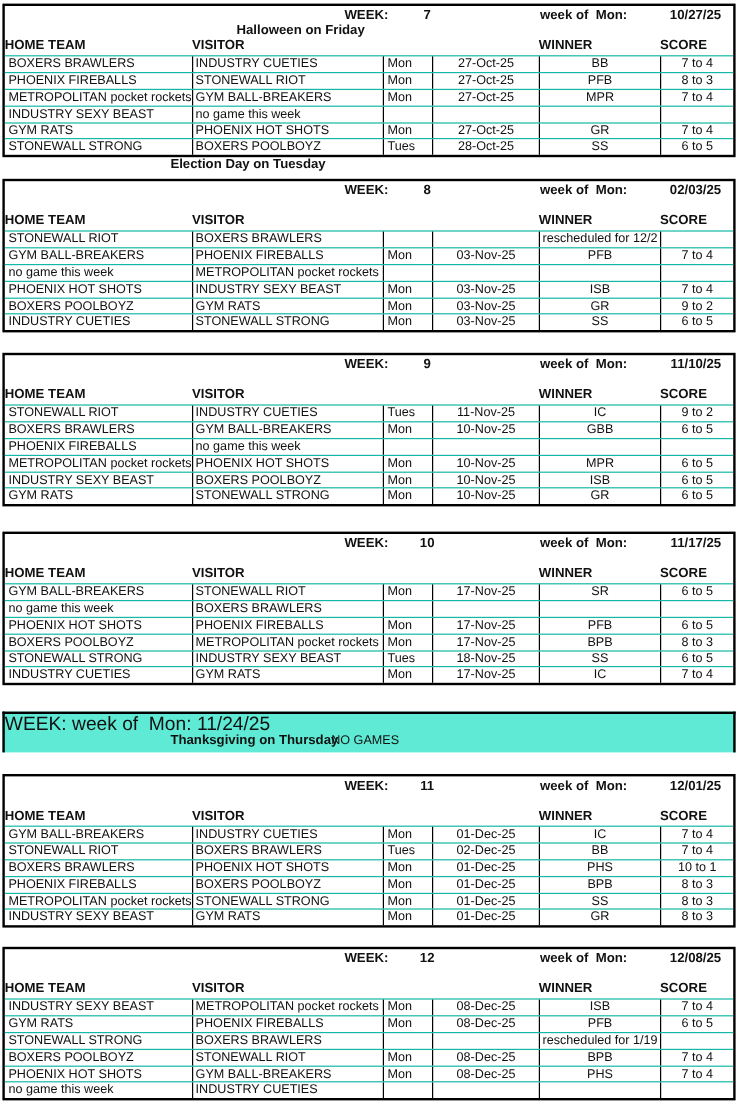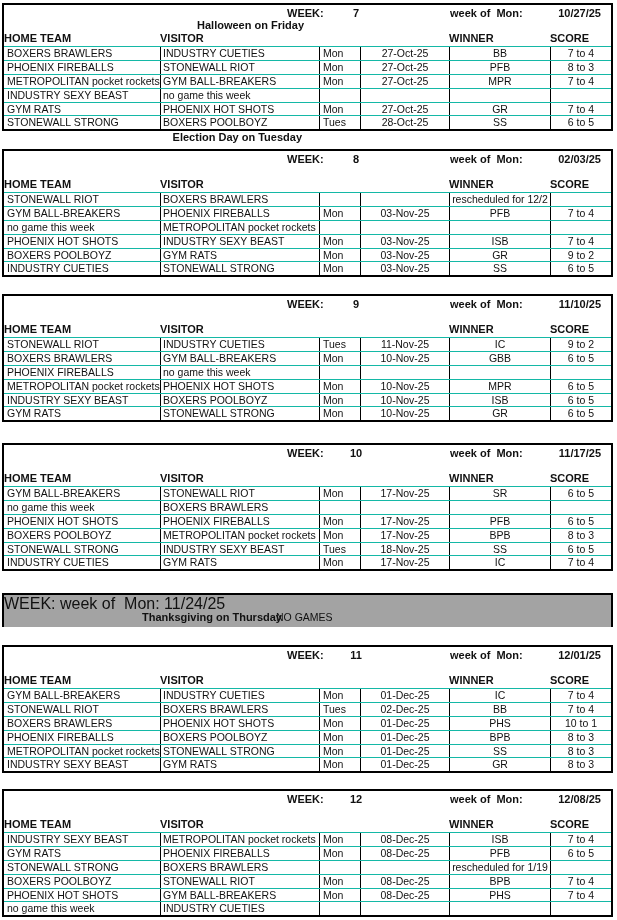--- a/index.html
+++ b/index.html
@@ -32,26 +32,26 @@
   .game-row {
     display:grid; grid-template-columns:156px 159px 41px 89px 101px auto;
     height:13.9px; border-top:1px solid #14b8a6; font-size:10.5px;
   }
   .cell { line-height:12.5px; white-space:nowrap; overflow:hidden; padding:0 2px; border-left:1px solid #000; }
   .cell.c-home { border-left:none; padding-left:3px; }
   .c-home,.c-visitor { text-align:left; }
   .c-day { text-align:left; padding-left:3px; }
   .c-date,.c-winner,.c-score { text-align:center; }
   .external-note {
-    position:absolute; left:142px; width:160px; text-align:right;
+    position:absolute; left:142px; width:160px; text-align:left;
     font-weight:bold; font-size:11px; line-height:12px; white-space:nowrap;
   }
   .tg-block {
     position:absolute; left:2px; width:611px; height:34px;
-    border:2px solid #000; border-bottom:none; background:#a3a3a3;
+    border:2px solid #000; border-bottom:none; background:#5eead4;
   }
   .tg-note { position:absolute; top:16px; left:138px; font-weight:bold; font-size:11px; white-space:nowrap; }
   .tg-msg  { position:absolute; top:16px; left:272px; font-size:10.5px; white-space:nowrap; }
 </style>
 </head>
 <body>
 
   <div class="week-block" style="top: 3px;">
     <div class="hdr-region">
       <span class="hspan wk-label">WEEK:</span>

